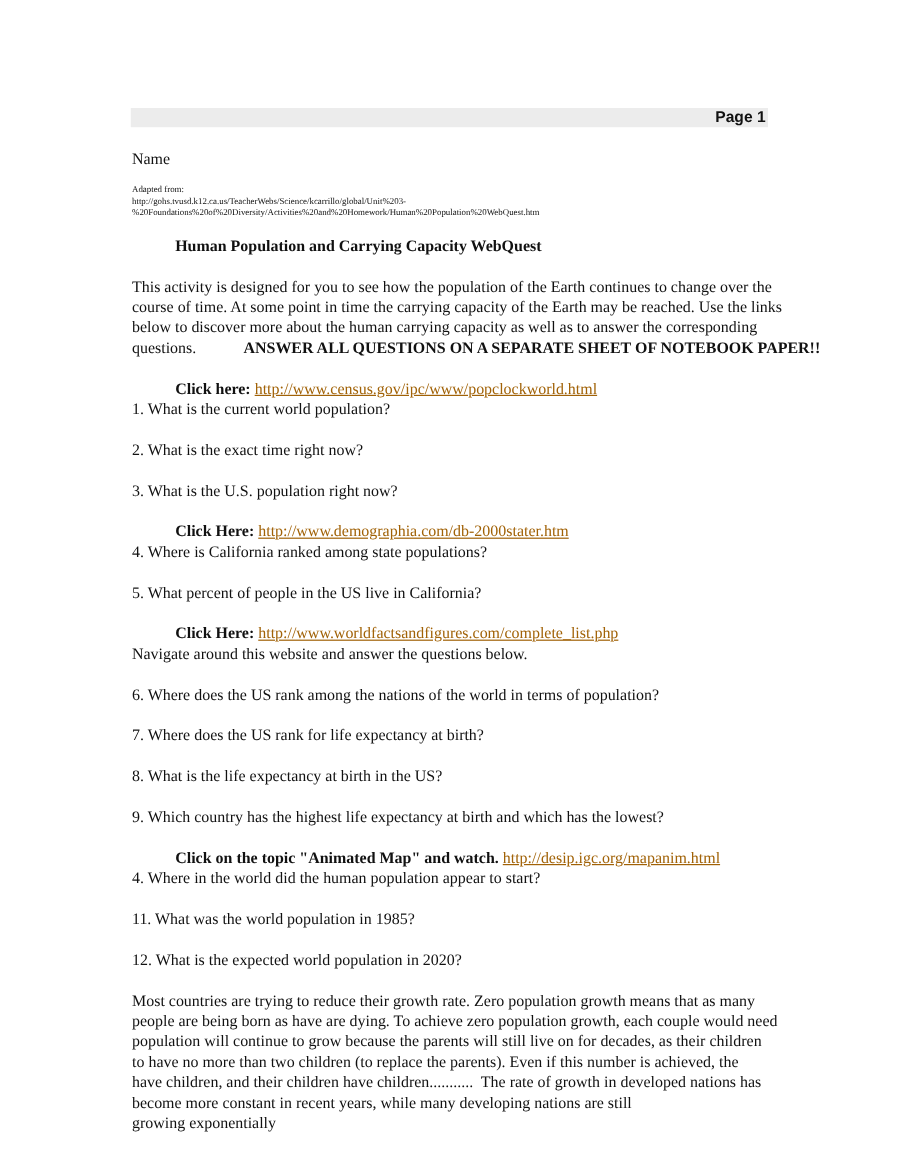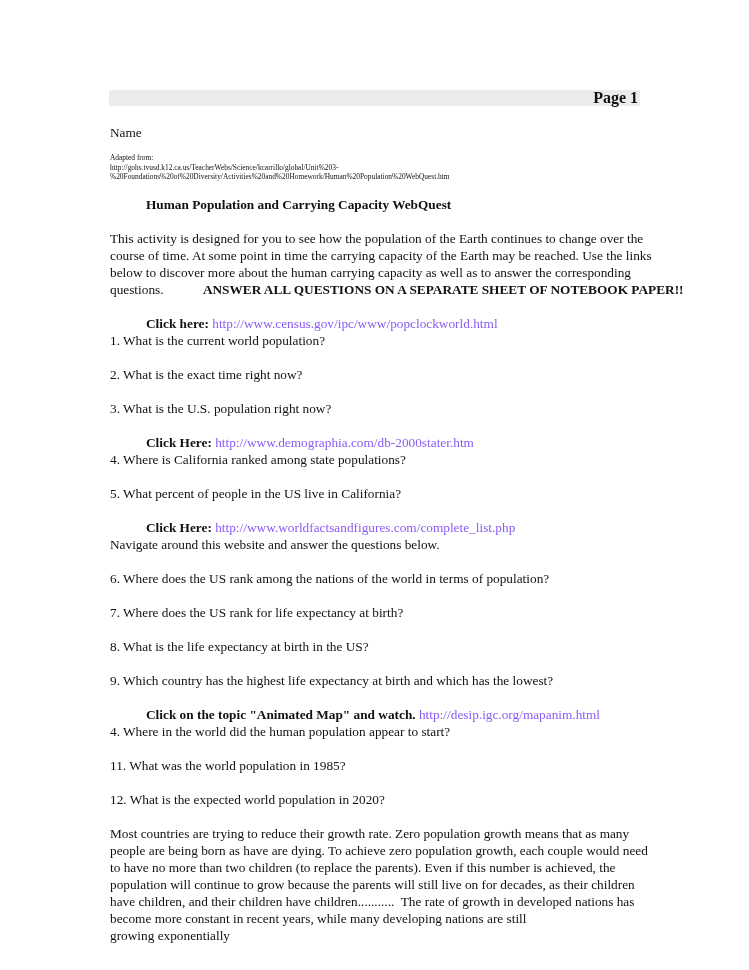--- a/index.html
+++ b/index.html
@@ -20,23 +20,23 @@
       left: 109px;
       top: 90px;
       width: 531px;
       height: 16px;
       background: #ececec;
     }
     .page-bar-label {
       position: absolute;
       right: 2px;
       top: 0px;
-      font-family: Liberation Serif, serif;
+      font-family: Liberation Sans, sans-serif;
       font-weight: bold;
-      font-size: 16px;
+      font-size: 13px;
       line-height: 16px;
       color: #111111;
     }
     .content {
       position: absolute;
       left: 110px;
       top: 108px;
       width: 540px;
       font-size: 13.3px;
       line-height: 17px;
@@ -46,21 +46,22 @@
       white-space: nowrap;
     }
     .small {
       font-size: 7.4px;
       line-height: 9.5px;
       white-space: nowrap;
     }
     .gap { display: block; height: 17px; }
     .b { font-weight: bold; margin-left: 36px; }
     a.link {
-      color: #8b5cf6;
+      color: #a16207;
+      text-decoration: underline;
     }
   </style>
 </head>
 <body>
 
 <div class="page-bar">
   <span class="page-bar-label">Page 1</span>
 </div>
 
 <div class="content">
@@ -126,19 +127,19 @@
     <span class="gap"></span>
     <span class="line">11. What was the world population in 1985?</span>
     <span class="gap"></span>
     <span class="line">12. What is the expected world population in 2020?</span>
   </div>
   <span class="gap"></span>
 
   <div>
     <span class="line">Most countries are trying to reduce their growth rate. Zero population growth means that as many</span>
     <span class="line">people are being born as have are dying. To achieve zero population growth, each couple would need</span>
+    <span class="line">population will continue to grow because the parents will still live on for decades, as their children</span>
     <span class="line">to have no more than two children (to replace the parents). Even if this number is achieved, the</span>
-    <span class="line">population will continue to grow because the parents will still live on for decades, as their children</span>
     <span class="line" style="white-space:pre;">have children, and their children have children...........  The rate of growth in developed nations has</span>
     <span class="line">become more constant in recent years, while many developing nations are still</span>
     <span class="line">growing exponentially</span>
   </div>
 </div>
 
 </body></html>

